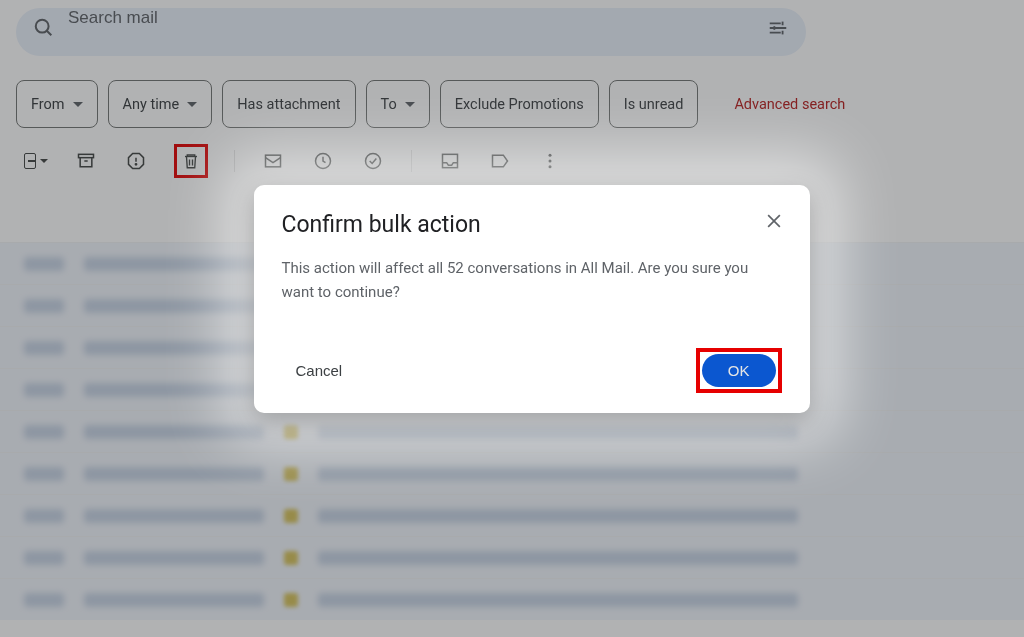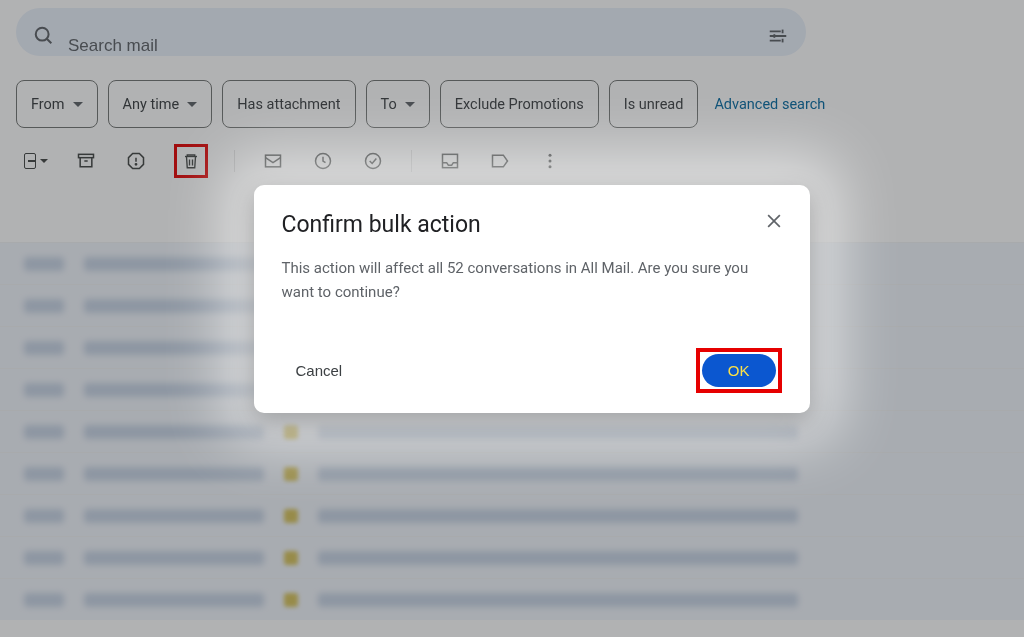--- a/index.html
+++ b/index.html
@@ -2,21 +2,21 @@
 <html><head>
 <meta charset="utf-8">
 <style>
   * { box-sizing: border-box; margin: 0; padding: 0; }
   html, body { width: 1024px; height: 637px; overflow: hidden; font-family: 'Google Sans', Roboto, Arial, sans-serif; background: #ffffff; }
   body { position: relative; }
 
   
   .search-wrap { padding: 8px 16px; }
   .search-bar {
-    display: flex; align-items: flex-end;
+    display: flex; align-items: flex-start;
     background: #eaf1fb;
     border-radius: 28px;
     height: 48px;
     width: 790px;
     padding: 0 8px;
   }
   .search-bar .icon-btn { width: 40px; height: 40px; display:flex;align-items:center;justify-content:center; color:#5f6368; }
   .search-input {
     flex: 1; border: none; background: transparent; font-size: 17px; color: #5f6368; outline: none; padding: 0 4px;
   }
@@ -37,21 +37,21 @@
     color: #3c4043;
     background: #fff;
     cursor: pointer;
   }
   .chip .tri {
     width: 0; height: 0;
     border-left: 5px solid transparent;
     border-right: 5px solid transparent;
     border-top: 5px solid #5f6368;
   }
-  .adv-link { color:#0369a1; font-size:14.5px; margin-left:6px; cursor:pointer; }
+  .adv-link { color:#b91c1c; font-size:14.5px; margin-left:26px; cursor:pointer; }
 
   
   .toolbar {
     display: flex; align-items: center; gap: 26px;
     padding: 6px 16px 10px 24px;
   }
   .tool-icon { width: 24px; height: 24px; display:flex;align-items:center;justify-content:center; color:#444746; cursor:pointer; }
   .divider { width:1px; height:22px; background:#e0e0e0; }
   .select-box {
     display:flex;align-items:center;gap:2px;
@@ -131,21 +131,21 @@
   .btn-cancel {
     background:transparent; border:none; color:#3c4043; font-size:15px;
     padding:8px 14px; cursor:pointer; border-radius:18px;
   }
   .ok-wrap {
     border:4px solid #e60000;
     padding:2px;
     display:inline-flex;
   }
   .btn-ok {
-    background:#0b57d0; color:#fde047; border:none;
+    background:#0b57d0; color:#e5e5e5; border:none;
     font-size:15px; font-weight:500;
     padding:8px 26px;
     border-radius:20px; cursor:pointer;
   }
 
   svg { display:block; }
 </style>
 </head>
 <body>
 

